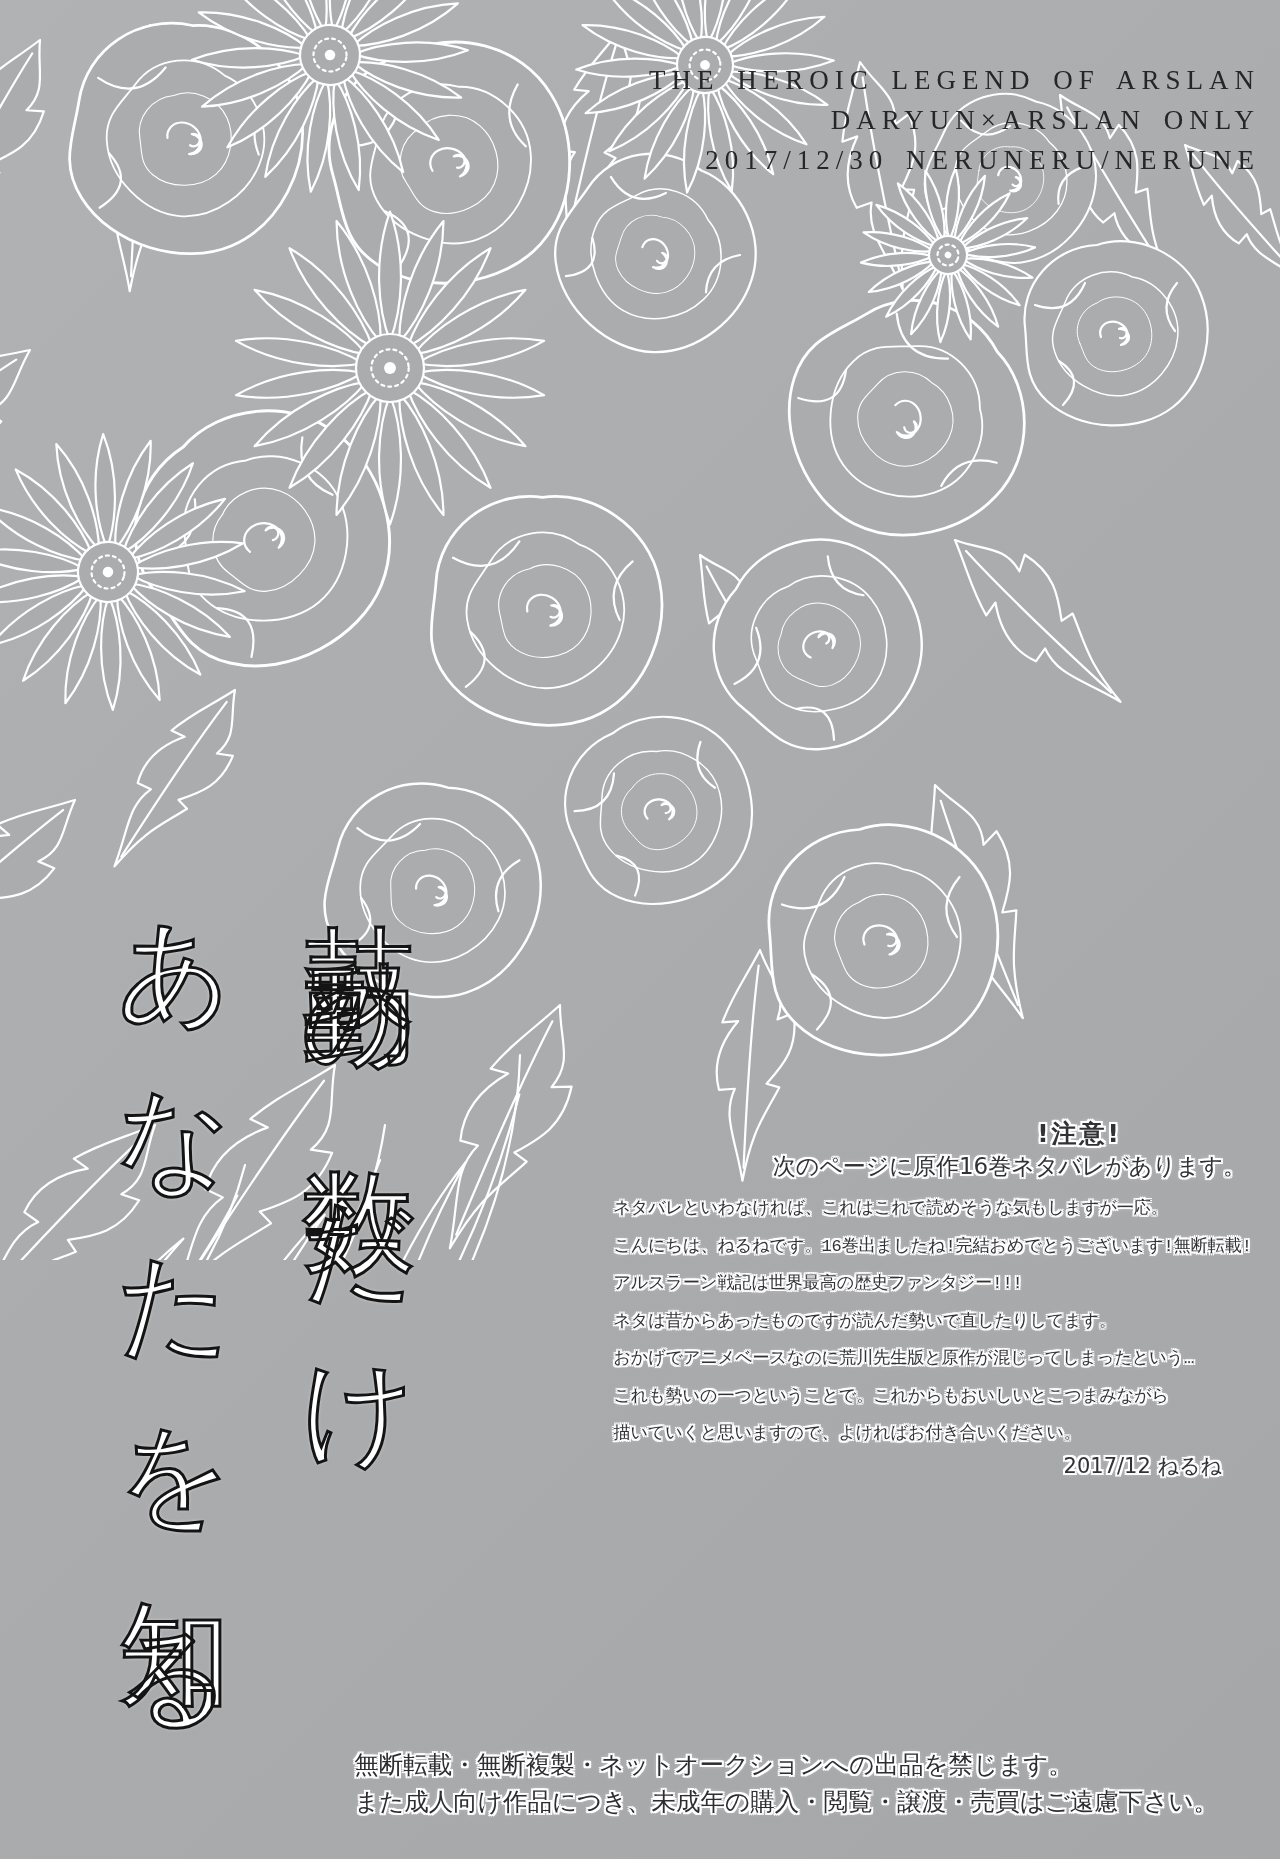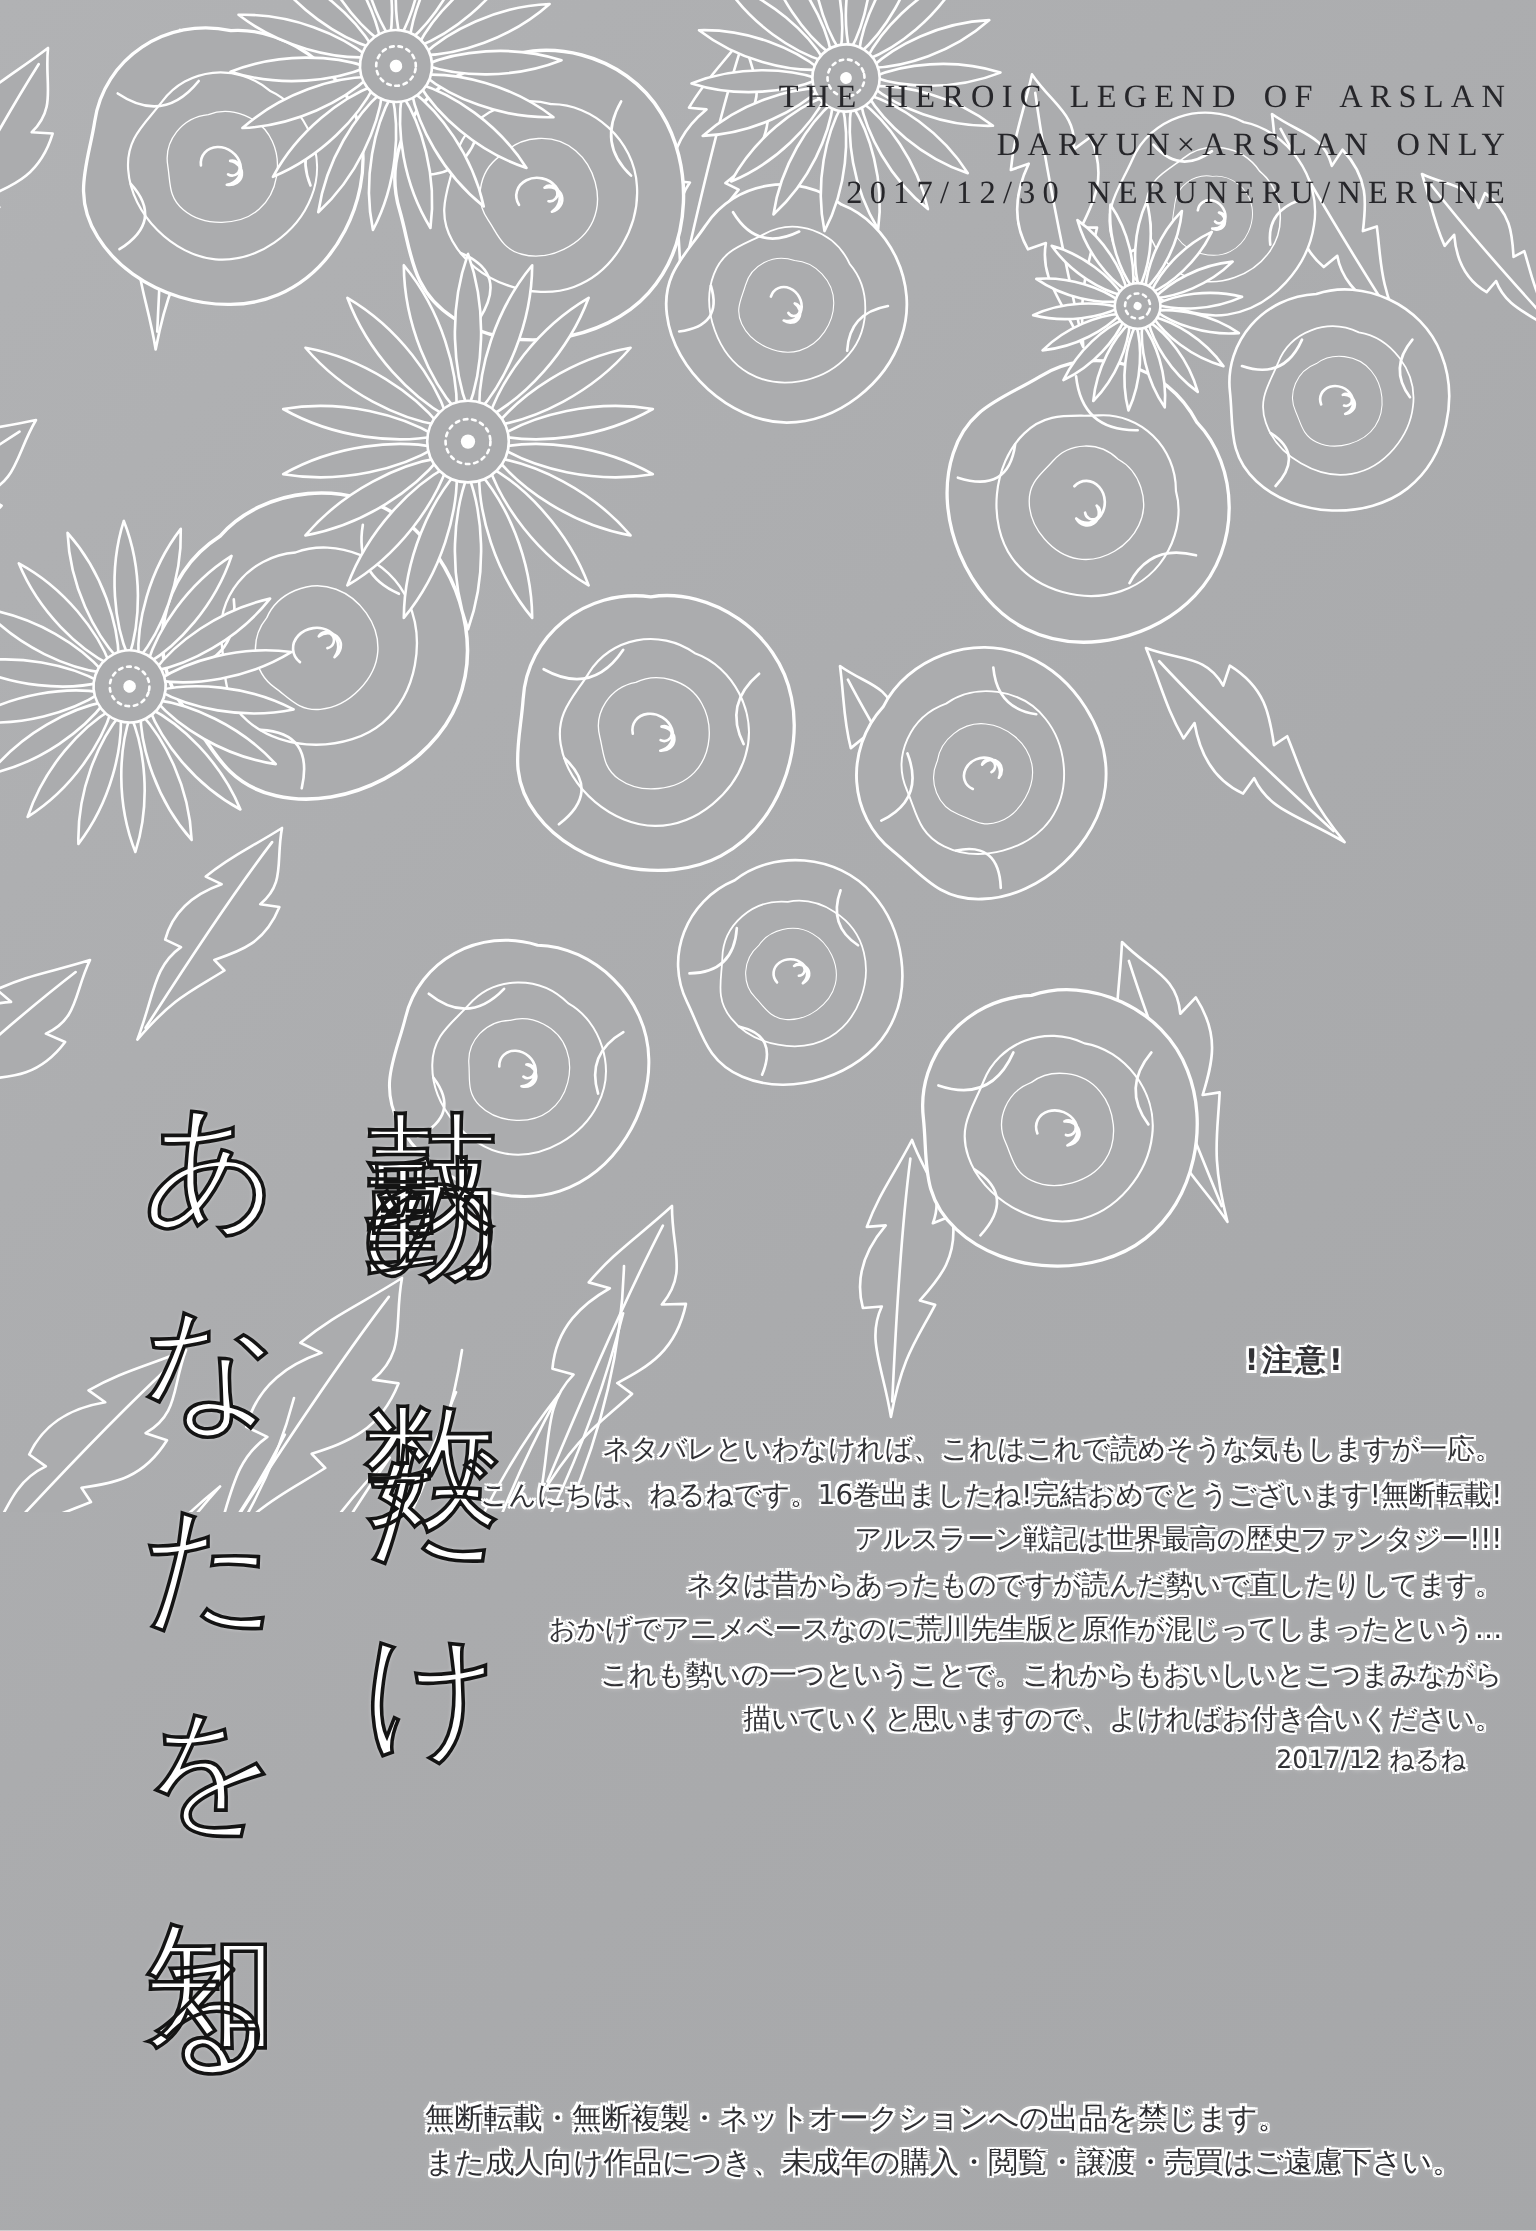--- a/index.html
+++ b/index.html
@@ -19,21 +19,21 @@
     text-shadow:0 0 4px rgba(255,255,255,.8);}
   .title-right{top:834px;left:304px;}
   .title-left{top:842px;left:120px;}
 
   
   .halo{text-shadow:-2px -2px 0 #fff,2px -2px 0 #fff,-2px 2px 0 #fff,2px 2px 0 #fff,-2px 0 0 #fff,2px 0 0 #fff,0 -2px 0 #fff,0 2px 0 #fff,0 0 5px #fff;}
 
   .notice{position:absolute;top:1118px;right:60px;text-align:right;color:#323236;font-size:23px;line-height:32px;white-space:nowrap;margin-left:44px;}
   .notice-heading{font-size:25px;font-weight:bold;letter-spacing:3px;padding-right:124px;}
 
-  .afterword{position:absolute;top:1190px;right:54px;text-align:right;color:#323236;font-size:23px;line-height:37.5px;white-space:nowrap;}
+  .afterword{position:absolute;top:1190px;right:54px;color:#323236;font-size:17px;line-height:37.5px;white-space:nowrap;font-family:Liberation Mono, monospace;}
   .signature{position:absolute;top:1452px;right:84px;color:#323236;font-size:21px;white-space:nowrap;margin-left:24px;}
 
   .credits{position:absolute;top:1529px;right:46px;text-align:right;font-family:"DejaVu Sans Mono",monospace;font-size:25px;line-height:32.6px;color:#2c2c30;white-space:nowrap;}
 
   .disclaimer{position:absolute;top:1747px;right:88px;text-align:left;color:#2e2e32;font-size:24.5px;line-height:36.5px;white-space:nowrap;}
 </style>
 </head>
 <body>
 
 <div class="page">
@@ -129,20 +129,21 @@
     <div>THE HEROIC LEGEND OF ARSLAN</div>
     <div>DARYUN×ARSLAN ONLY</div>
     <div>2017/12/30 NERUNERU/NERUNE</div>
   </div>
 
   <div class="title-col title-right">鼓動の数だけ</div>
   <div class="title-col title-left">あなたを知る</div>
 
   <div class="notice halo">
     <div class="notice-heading">!注意!</div>
+    <div>次のページに原作16巻ネタバレがあります。</div>
   </div>
 
   <div class="afterword halo">
       <div>ネタバレといわなければ、これはこれで読めそうな気もしますが一応。</div>
       <div>こんにちは、ねるねです。16巻出ましたね!完結おめでとうございます!無断転載!</div>
       <div>アルスラーン戦記は世界最高の歴史ファンタジー!!!</div>
       <div>ネタは昔からあったものですが読んだ勢いで直したりしてます。</div>
       <div>おかげでアニメベースなのに荒川先生版と原作が混じってしまったという…</div>
       <div>これも勢いの一つということで。これからもおいしいとこつまみながら</div>
       <div>描いていくと思いますので、よければお付き合いください。</div>

